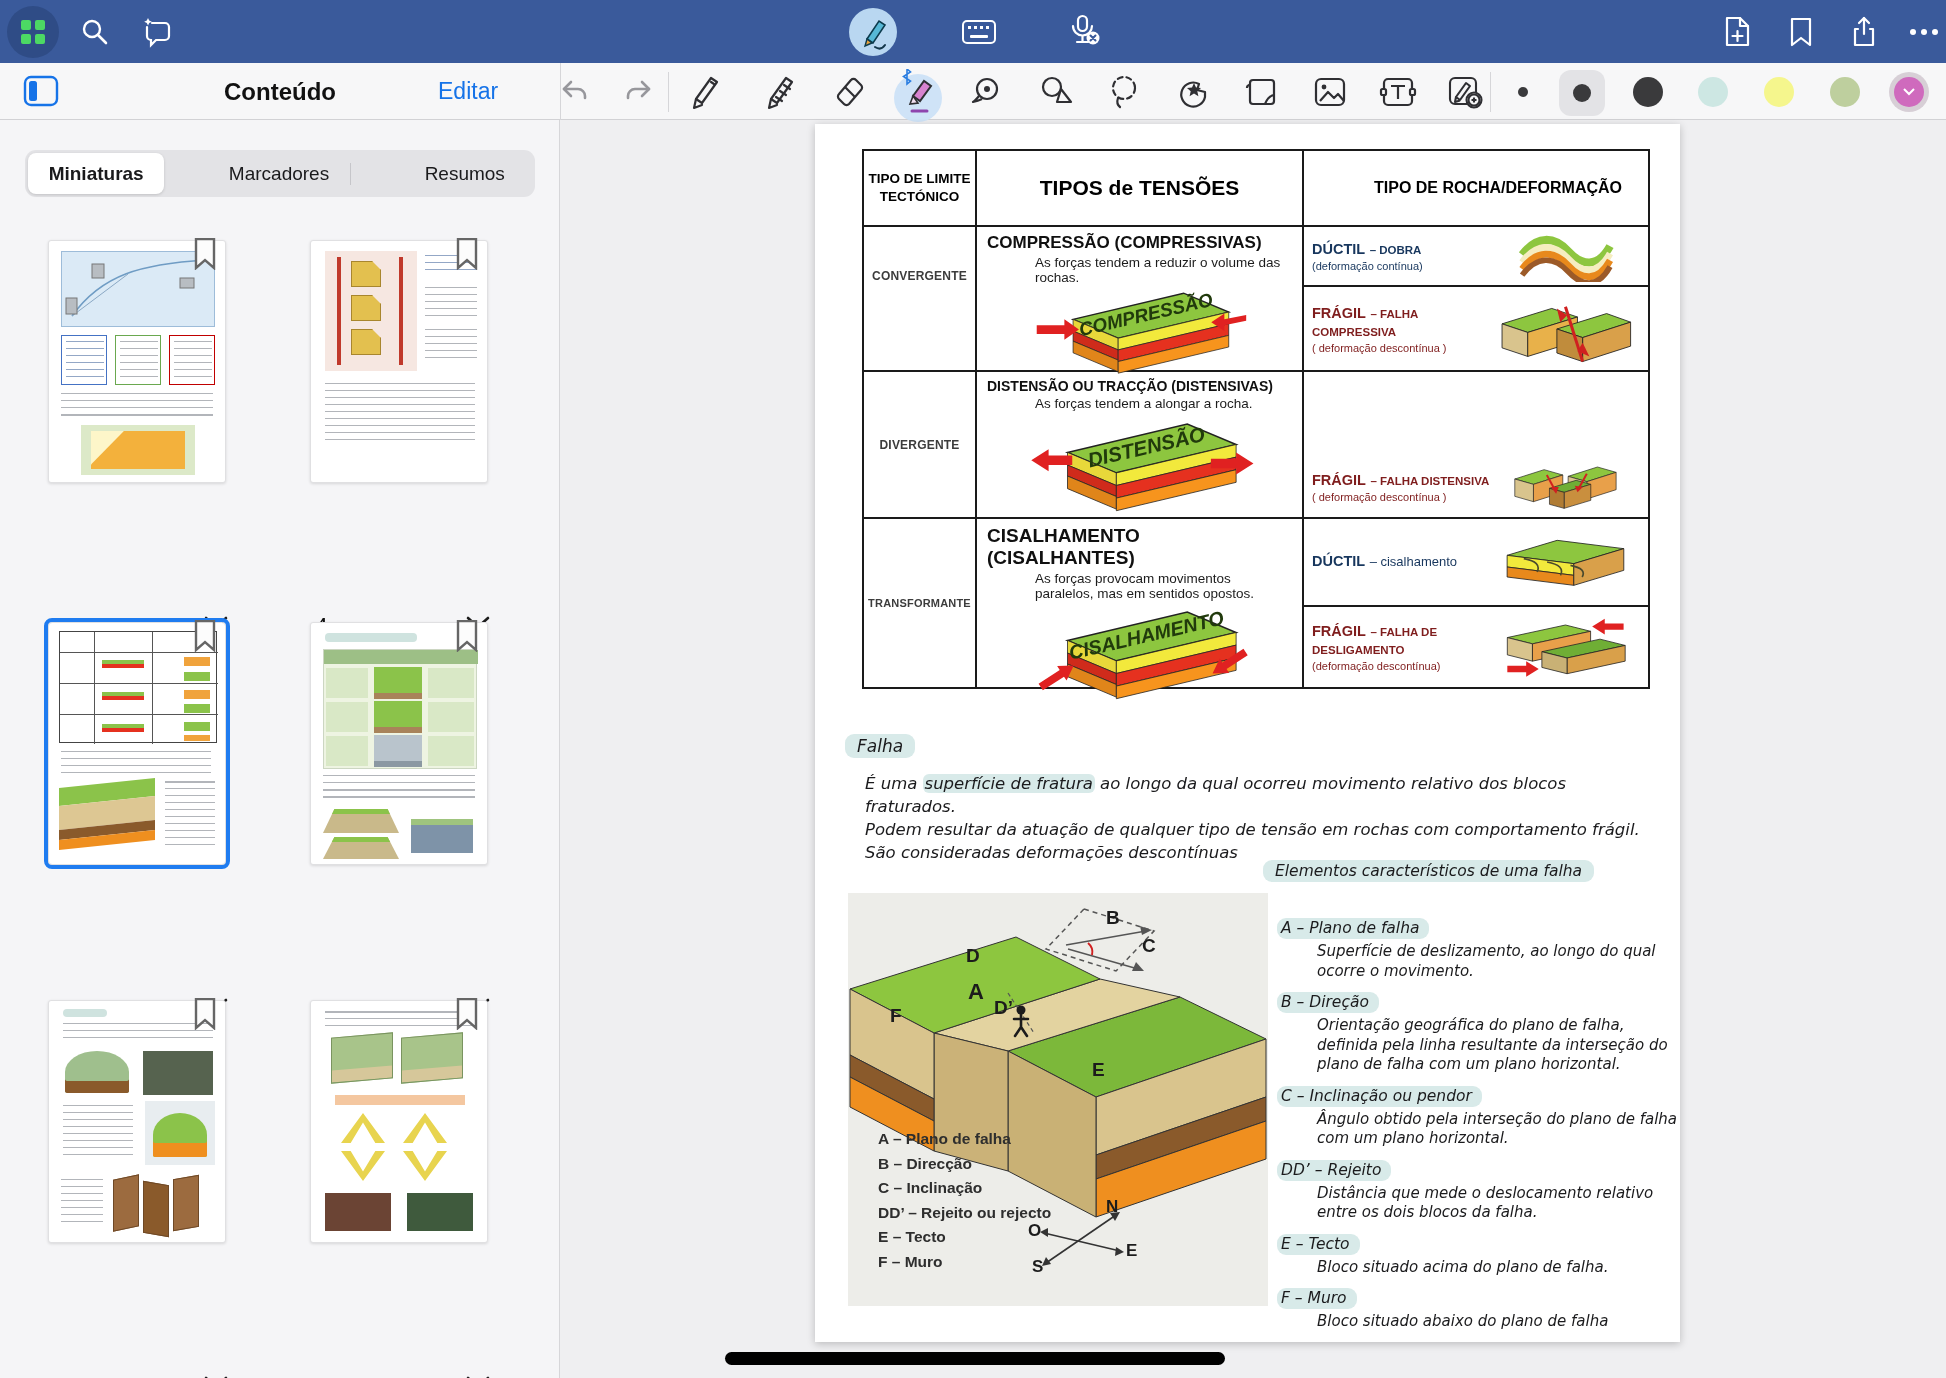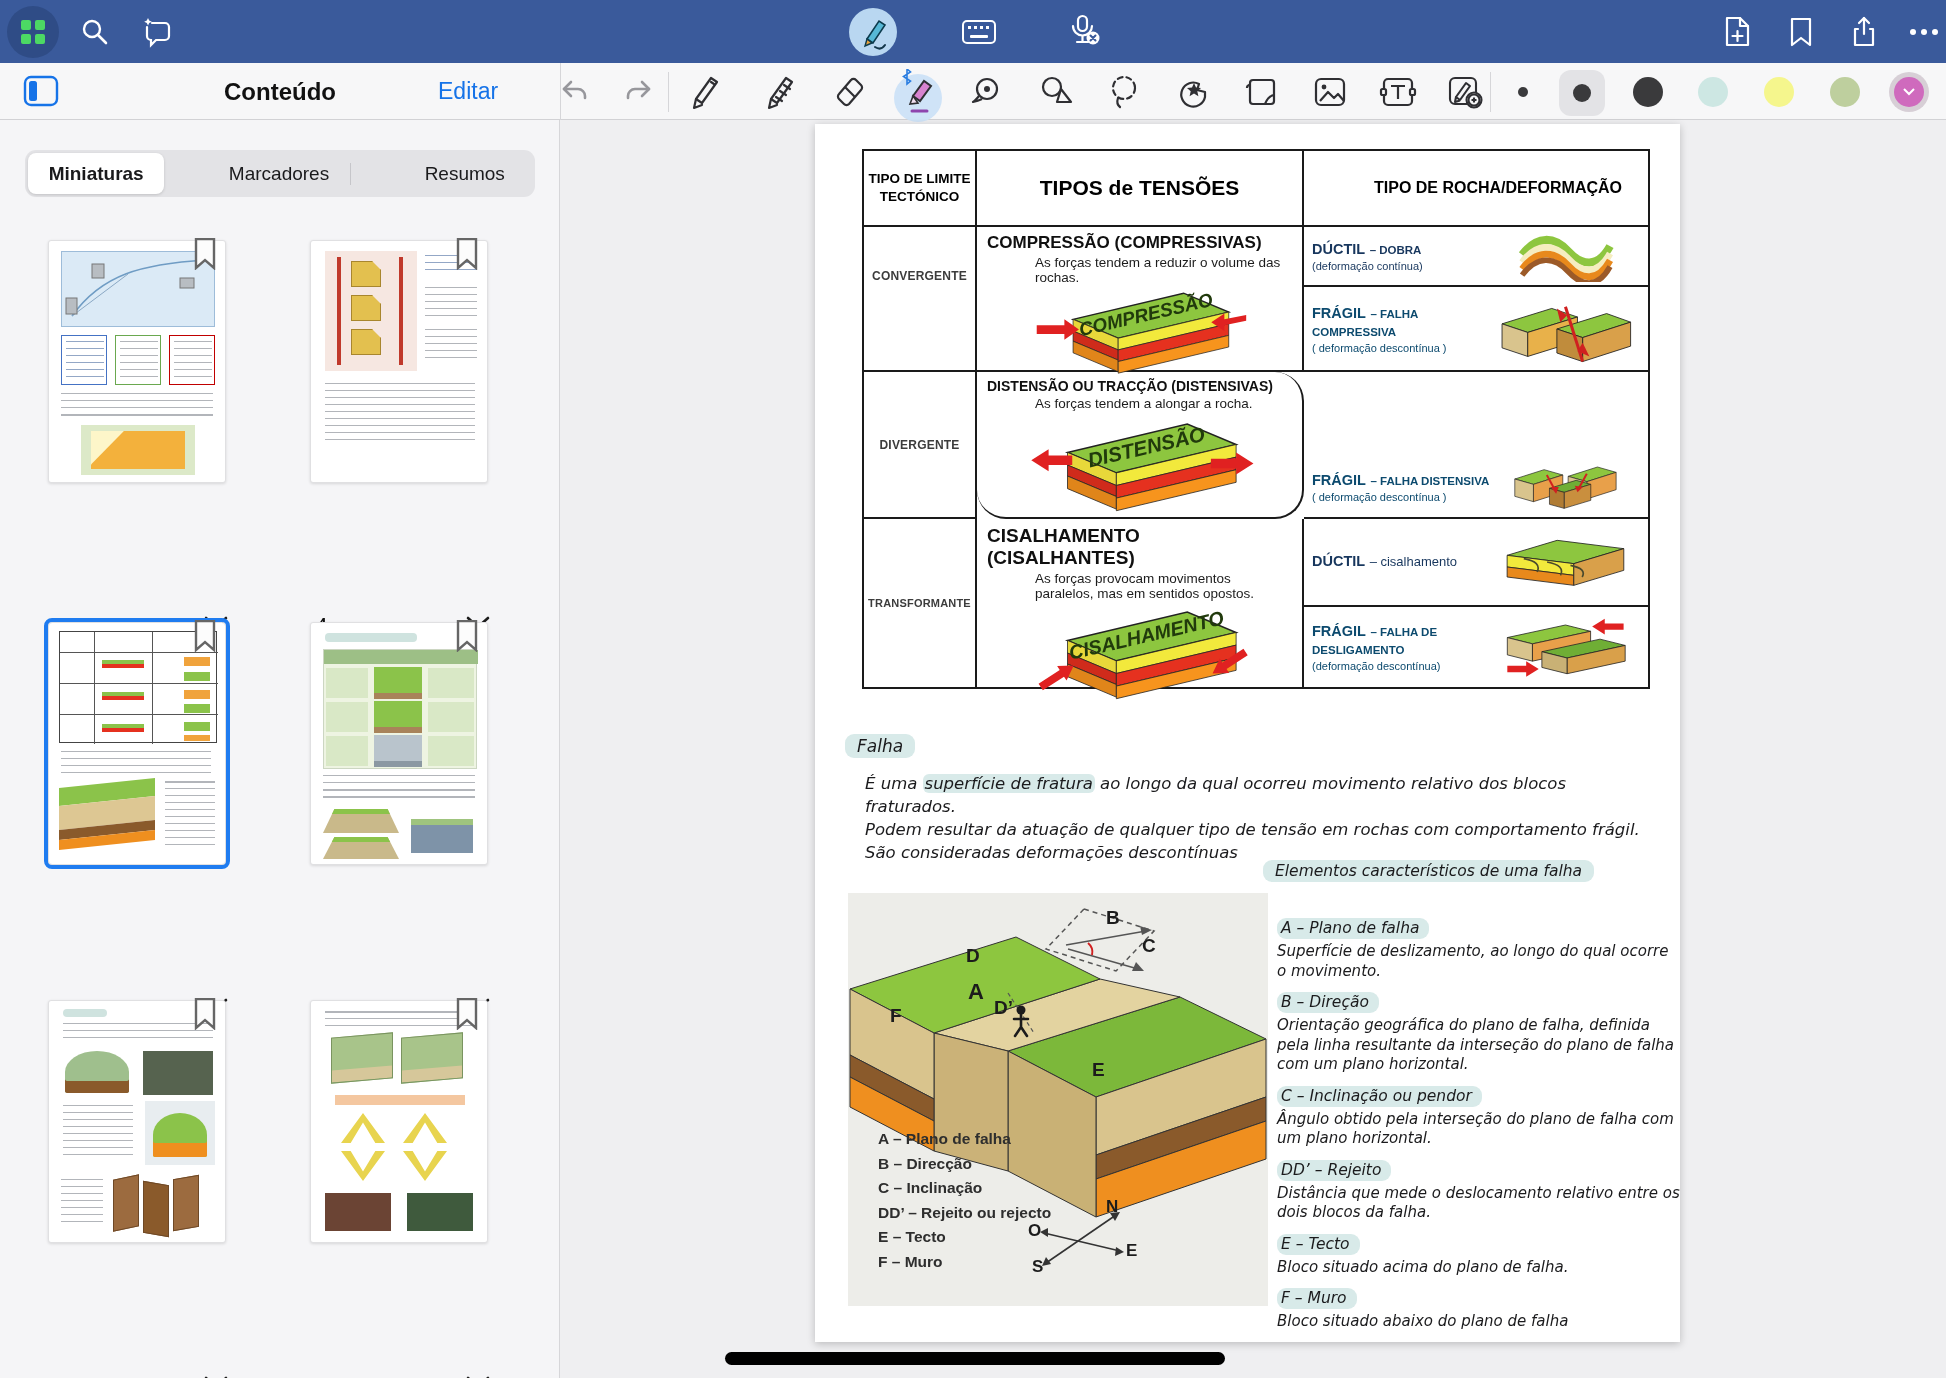--- a/index.html
+++ b/index.html
@@ -42,33 +42,33 @@
   
   .geo-table { position:absolute; left:47px; top:25px; width:788px; height:540px; border:2px solid #1a1a1a; }
   .cell { position:absolute; border-color:#1a1a1a; border-style:solid; border-width:0; }
   .br { border-right-width:2px; } .bb { border-bottom-width:2px; }
   .hd1 { font-size:13.5px; font-weight:bold; text-align:center; display:flex; align-items:center; justify-content:center; line-height:1.3; }
   .hd2 { font-size:21px; font-weight:bold; display:flex; align-items:center; justify-content:center; }
   .hd3 { font-size:16px; font-weight:bold; display:flex; align-items:center; justify-content:center;padding-left:44px; }
   .boundary { font-size:12px; font-weight:bold; color:#3c3c3c; display:flex; justify-content:center; letter-spacing:.2px; }
   .t-title { font-size:17px; font-weight:bold; color:#101010; }
   .t-desc { font-size:13.5px; color:#1c1c1c; margin-top:2px;margin-left:48px; }
-  .duc { color:#17365d; } .fra { color:#0c4a6e; }
+  .duc { color:#17365d; } .fra { color:#7f1d1d; }
   .rock-cell { display:flex; align-items:center; }
   .rock-label { font-size:14.5px; font-weight:bold; }
   .rock-detail { font-size:11.5px; font-weight:bold; }
   .rock-sub { font-size:11px; margin-top:2px; }
 
   
   .hw { font-family:"DejaVu Sans","Liberation Sans",sans-serif; font-style:italic; color:#1b1b1d; }
   .hl { background:#d8eae9; border-radius:9px; padding:2px 12px; }
   .hl-inline { background:#d8eae9; border-radius:6px; padding:0 2px; }
   .note-item { margin-bottom:11px; }
   .note-term { display:inline-block; font-size:15.5px; background:#d8eae9; border-radius:9px; padding:1px 10px 2px 4px; }
-  .note-desc { font-size:15px; line-height:19.5px; margin-top:3px; }
+  .note-desc { font-size:15px; line-height:19.5px; margin-top:3px;margin-left:40px; }
 
   
   .figure { position:absolute; left:33px; top:769px; width:420px; height:413px; background:#edede9; }
   .fig-label { position:absolute; font-weight:bold; font-size:19px; color:#1c1c1c; }
   .legend-line { font-size:15.5px; font-weight:bold; color:#2e2e2e; line-height:24.5px; }
   .compass-letter { position:absolute; font-size:17px; font-weight:bold; color:#1c1c1c; }
 </style>
 </head>
 <body>
 
@@ -531,21 +531,21 @@
             <polygon points="100,52 156,34 156,62 100,80" fill="#d9a04a"></polygon>
             <polygon points="70,42 100,52 100,80 70,70" fill="#c08c3c"></polygon>
           </g>
           <line x1="80" y1="16" x2="100" y2="80" stroke="#d02020" stroke-width="3.5"></line>
           <polygon points="74,34 70,18 82,26" fill="#d02020"></polygon>
           <polygon points="100,58 108,74 94,68" fill="#d02020"></polygon>
         </svg>
       </div>
 
       <div class="cell br bb boundary" style="left:0;top:221px;width:113px;height:147px;align-items:center;">DIVERGENTE</div>
-      <div class="cell br bb" style="left:113px;top:221px;width:327px;height:147px;padding:6px 10px;border-radius:29px;">
+      <div class="cell br bb" style="left:113px;top:221px;width:327px;height:147px;padding:6px 10px;">
         <div class="t-title" style="font-size:14px;">DISTENSÃO OU TRACÇÃO (DISTENSIVAS)</div>
         <div class="t-desc">As forças tendem a alongar a rocha.</div>
         <svg width="286" height="104" viewBox="0 0 300 132" style="display:block;margin:2px auto 0;">
           <polygon points="58,50 210,14 272,40 120,76" fill="#8dc63f" stroke="#222" stroke-width="2"></polygon>
           <polygon points="58,50 120,76 120,92 58,66" fill="#e8d83a" stroke="#222"></polygon>
           <polygon points="58,66 120,92 120,106 58,80" fill="#cf2b1b" stroke="#222"></polygon>
           <polygon points="58,80 120,106 120,122 58,96" fill="#e0851a" stroke="#222"></polygon>
           <polygon points="120,76 272,40 272,56 120,92" fill="#f2e93c" stroke="#222"></polygon>
           <polygon points="120,92 272,56 272,72 120,108" fill="#e5311f" stroke="#222"></polygon>
           <polygon points="120,108 272,72 272,88 120,124" fill="#f7941d" stroke="#222"></polygon>

